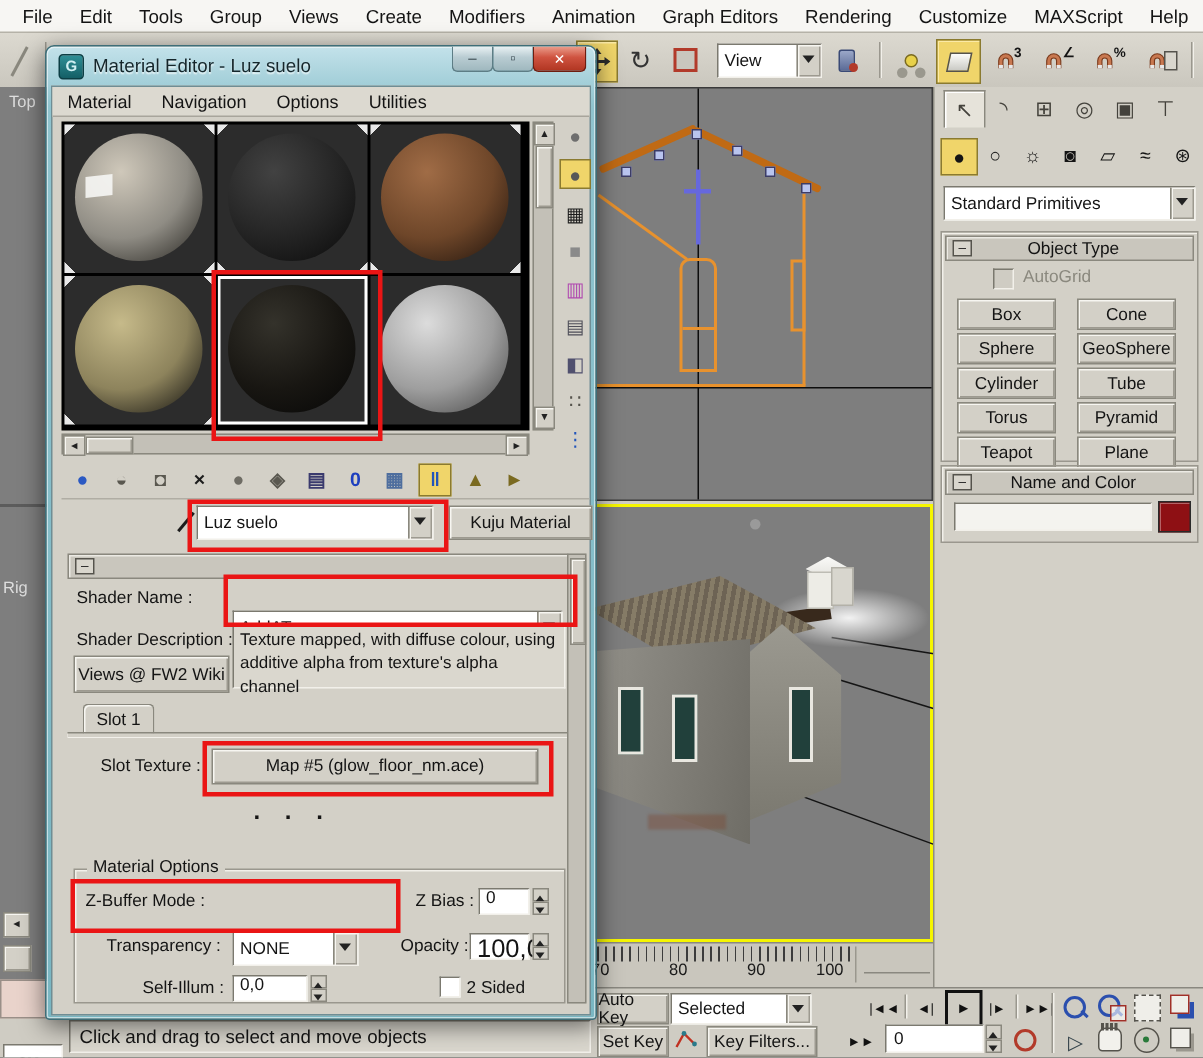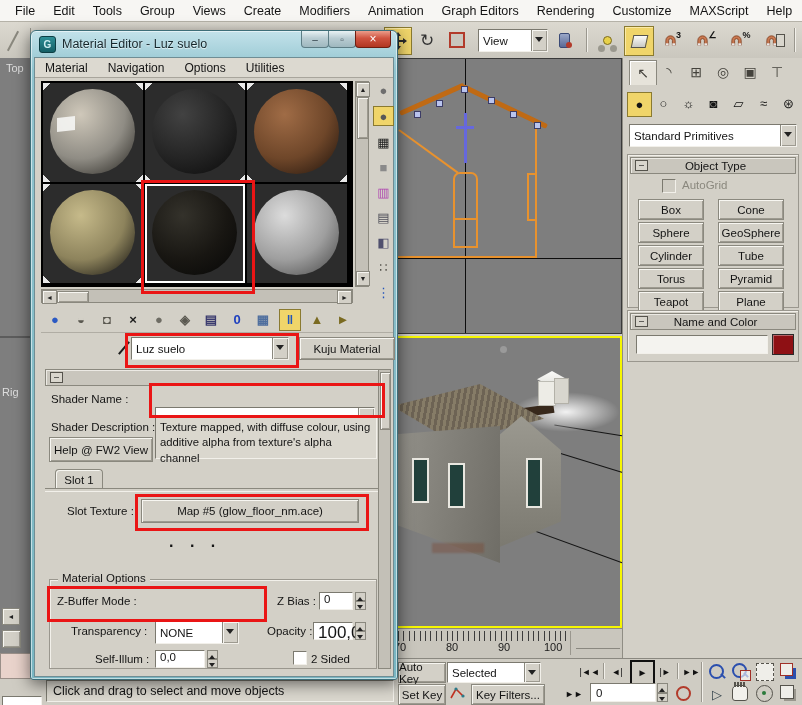--- a/index.html
+++ b/index.html
@@ -496,21 +496,21 @@
     <div class="hl abs" style="left:118px;top:352px;width:230px;height:29px;"></div>
     <div class="dd abs" style="left:124px;top:376px;width:218px;height:21px;">
       <span class="dd-txt">AddATex</span>
         <span class="dd-arrow"></span>
     </div>
     <span class="lbl" style="left:20px;top:390px;">Shader Description :</span>
     <div class="sunken-gray abs" style="left:124px;top:386px;width:222px;height:42px;padding:2px 4px;font-size:11.3px;line-height:1.35;box-sizing:border-box;">
       <span>Texture mapped, with diffuse colour, using additive alpha from texture's alpha channel</span>
     </div>
     <div class="raised btn abs" style="left:18px;top:406px;width:102px;height:23px;">
-        <span>Help @ FW2 View</span>
+        <span>Views @ FW2 Wiki</span>
       </div>
     <div class="tab1 abs" style="left:24px;top:438px;width:46px;height:19px;">
         <span>Slot 1</span>
       </div>
     <div class="abs hline3d" style="left:14px;top:457px;width:334px;height:2px;"></div>
 
     <span class="lbl" style="left:36px;top:474px;">Slot Texture :</span>
     <div class="hl abs" style="left:104px;top:463px;width:228px;height:31px;"></div>
     <div class="raised btn abs" style="left:110px;top:468px;width:216px;height:22px;">
         <span>Map #5 (glow_floor_nm.ace)</span>

